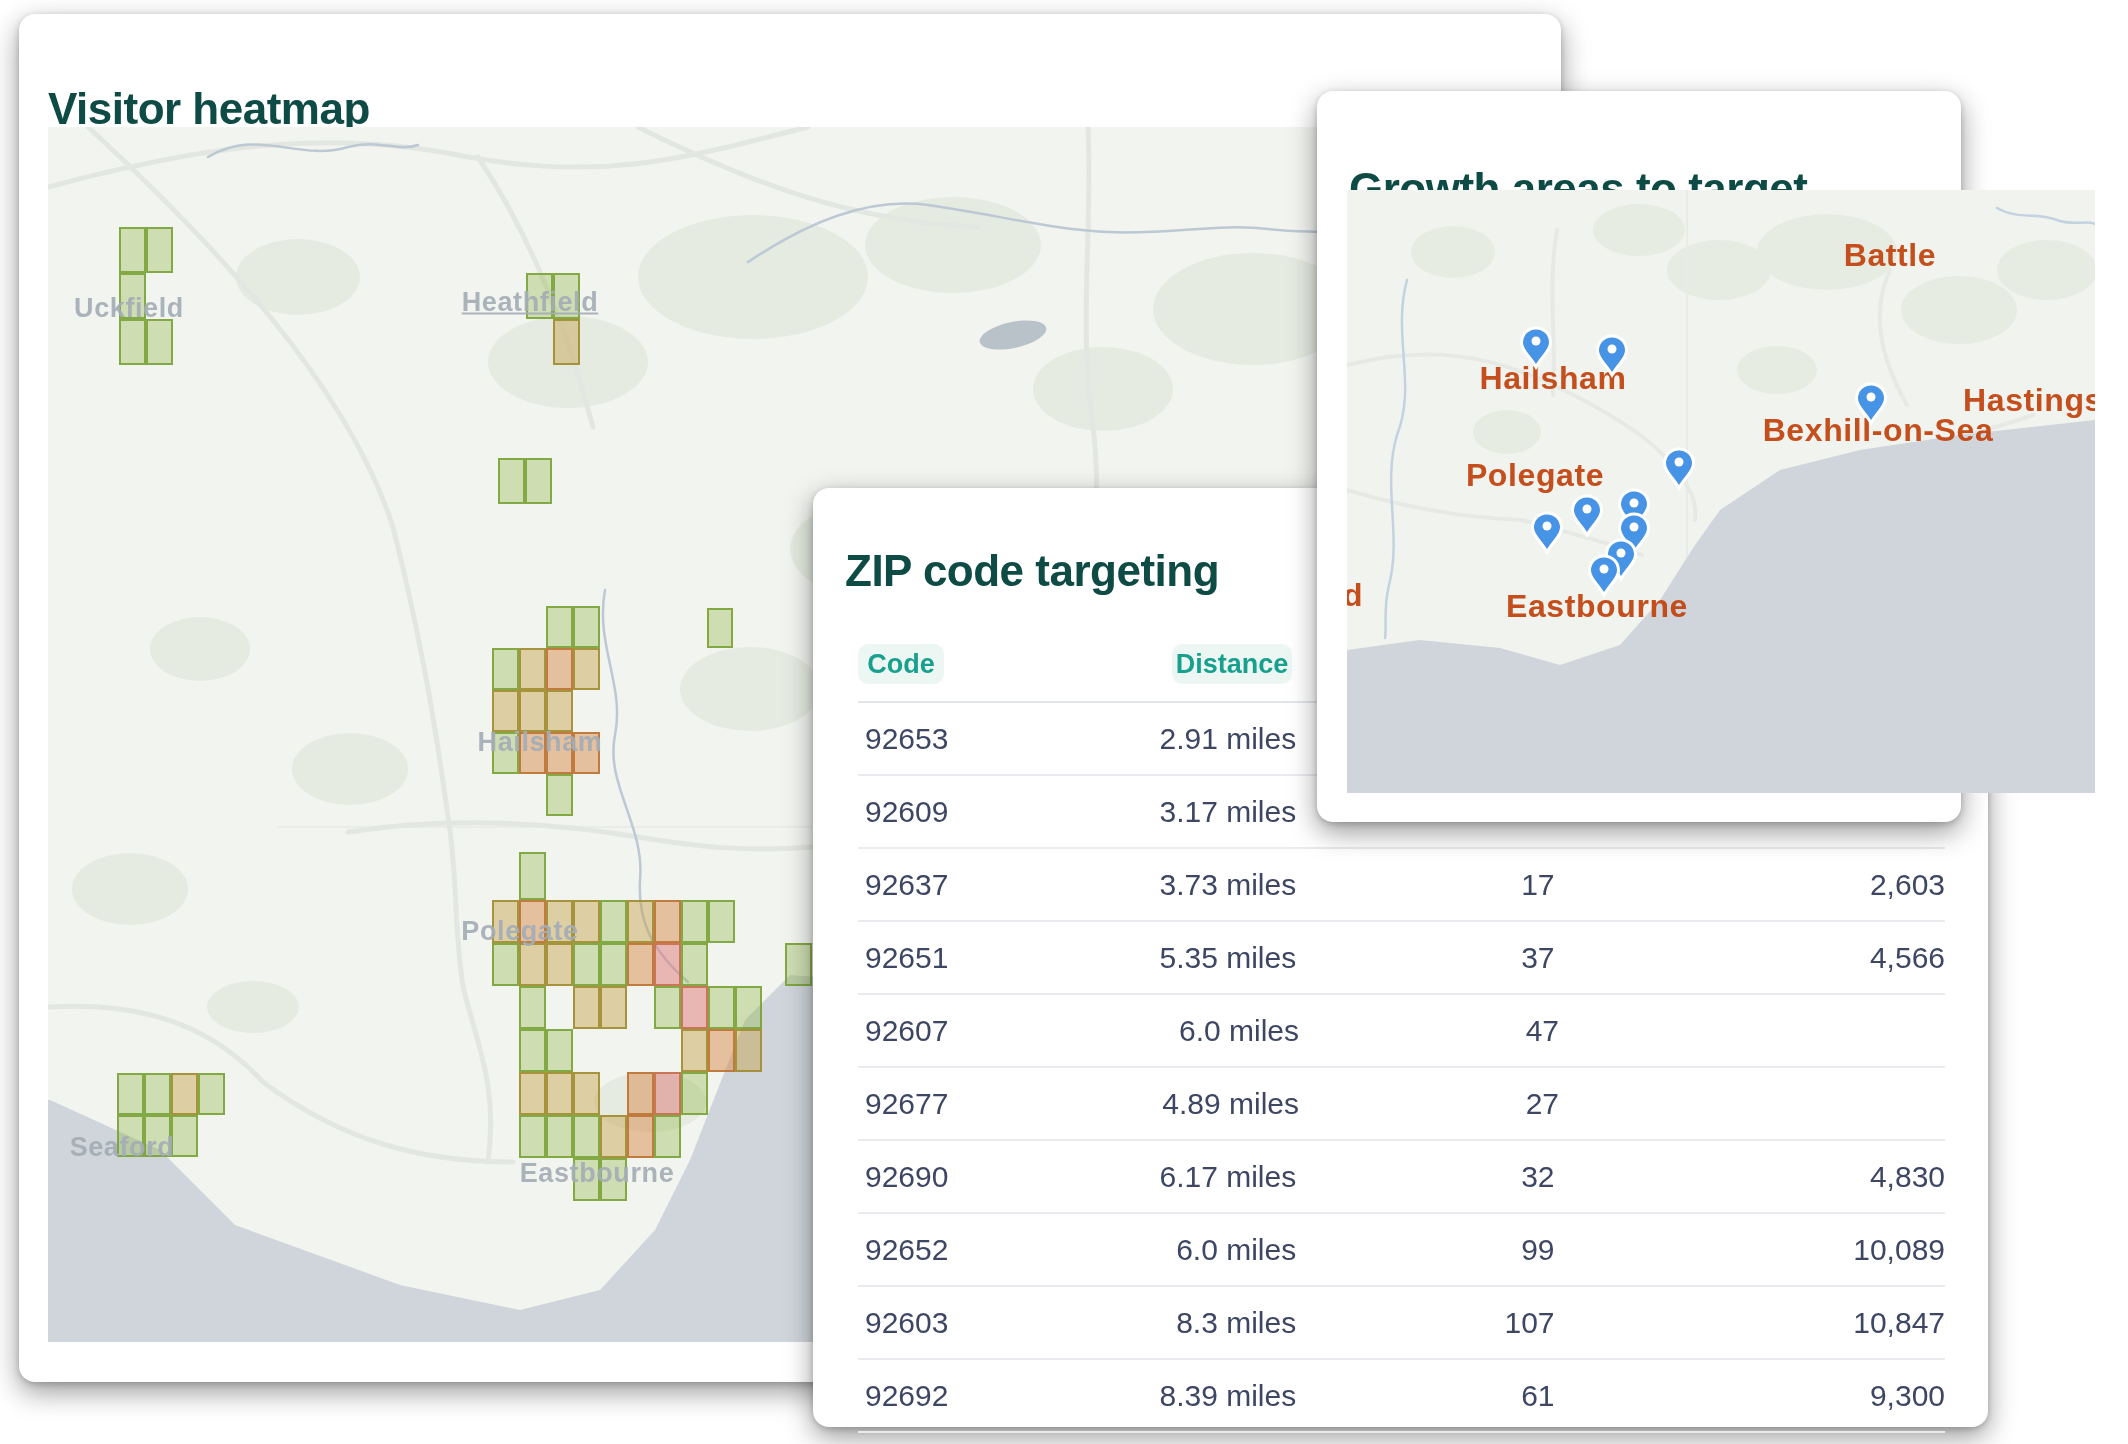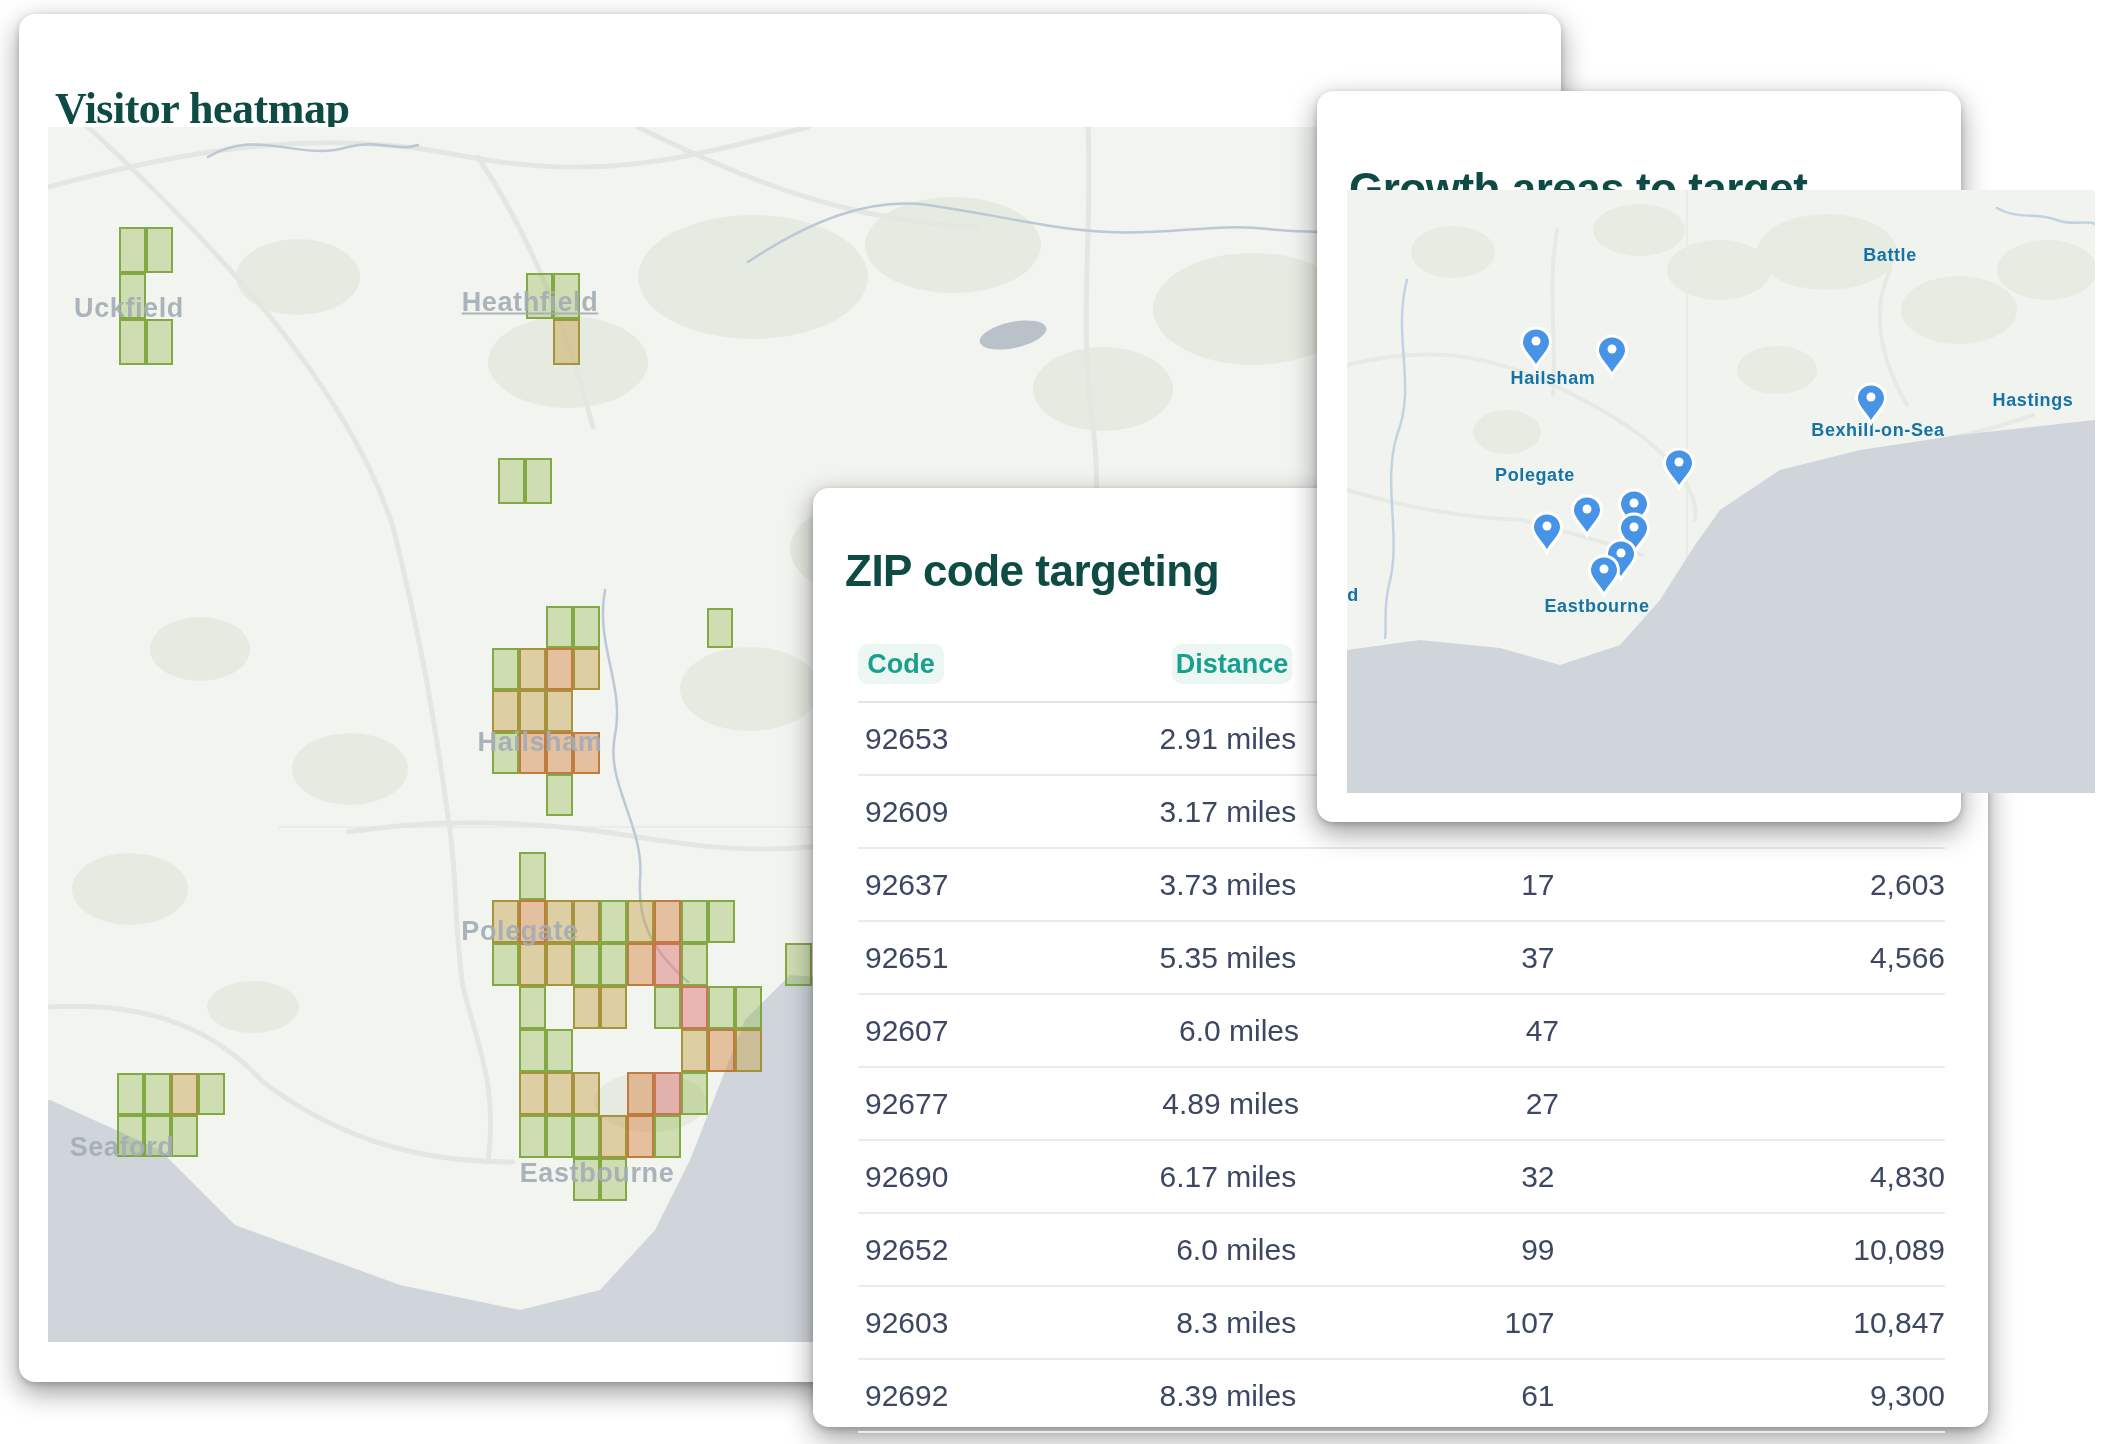--- a/index.html
+++ b/index.html
@@ -6,21 +6,21 @@
   #canvas{position:relative;width:2128px;height:1444px;background:#ffffff;overflow:hidden;
           font-family:"Liberation Sans","DejaVu Sans",sans-serif;}
   .card{position:absolute;background:#ffffff;border-radius:16px;
         box-shadow:0 10px 28px rgba(0,0,0,.40),0 2px 6px rgba(0,0,0,.18);}
   .card-title{position:absolute;font-weight:700;font-size:44px;color:#0e4b45;letter-spacing:-.5px;line-height:1;}
   .map{position:absolute;overflow:hidden;background:#f2f4f0;}
   .map svg{position:absolute;left:0;top:0;}
   .map-label{position:absolute;transform:translate(-50%,-50%);font-weight:700;color:#a4adb6;
              letter-spacing:.6px;white-space:nowrap;opacity:.92;}
   #vh-labels .map-label{font-size:27px;}
-  #gr-labels .map-label{font-size:18px;color:#0369a1;}
+  #gr-labels .map-label{font-size:32px;color:#c2410c;}
   .cell{position:absolute;box-sizing:border-box;border:2px solid;}
   .cell.g{background:rgba(146,185,75,.38);border-color:rgba(118,160,48,.85);}
   .cell.y{background:rgba(197,161,74,.46);border-color:rgba(156,138,42,.85);}
   .cell.o{background:rgba(216,140,76,.50);border-color:rgba(190,115,52,.9);}
   .cell.p{background:rgba(221,122,117,.50);border-color:rgba(198,110,76,.9);}
   
   .pill{position:absolute;height:40px;line-height:40px;border-radius:10px;background:#ecf6f3;
         color:#18a08e;font-size:27px;font-weight:600;text-align:center;}
   #zip-rows{position:absolute;left:45px;top:213px;width:1087px;}
   .zrow{display:flex;height:71px;align-items:center;border-bottom:2px solid #e9ebee;
@@ -30,21 +30,21 @@
   .zc-dist{width:314px;text-align:right;}
   .zc-c3{width:260px;text-align:right;}
   .zc-c4{width:393px;text-align:right;}
 </style>
 </head>
 <body>
 
 <div id="canvas">
 
   <section class="card" id="card-visitor" style="left:19px;top:14px;width:1542px;height:1368px;">
-    <h2 class="card-title" style="left:36px;top:36px;font-family:Liberation Serif, serif;">Visitor heatmap</h2>
+    <h2 class="card-title" style="left:29px;top:36px;">Visitor heatmap</h2>
 
     <div class="map" id="vh-map" style="left:29px;top:113px;width:1483px;height:1215px;">
       <svg width="1483" height="1215" viewBox="0 0 1483 1215">
         <rect x="0" y="0" width="1483" height="1215" fill="#f2f4f0"></rect>
 
         <g fill="#e5ebe1">
           <ellipse cx="250" cy="150" rx="62" ry="38"></ellipse>
             <ellipse cx="520" cy="235" rx="80" ry="46"></ellipse>
           <ellipse cx="705" cy="150" rx="115" ry="62"></ellipse>
             <ellipse cx="905" cy="118" rx="88" ry="48"></ellipse>

